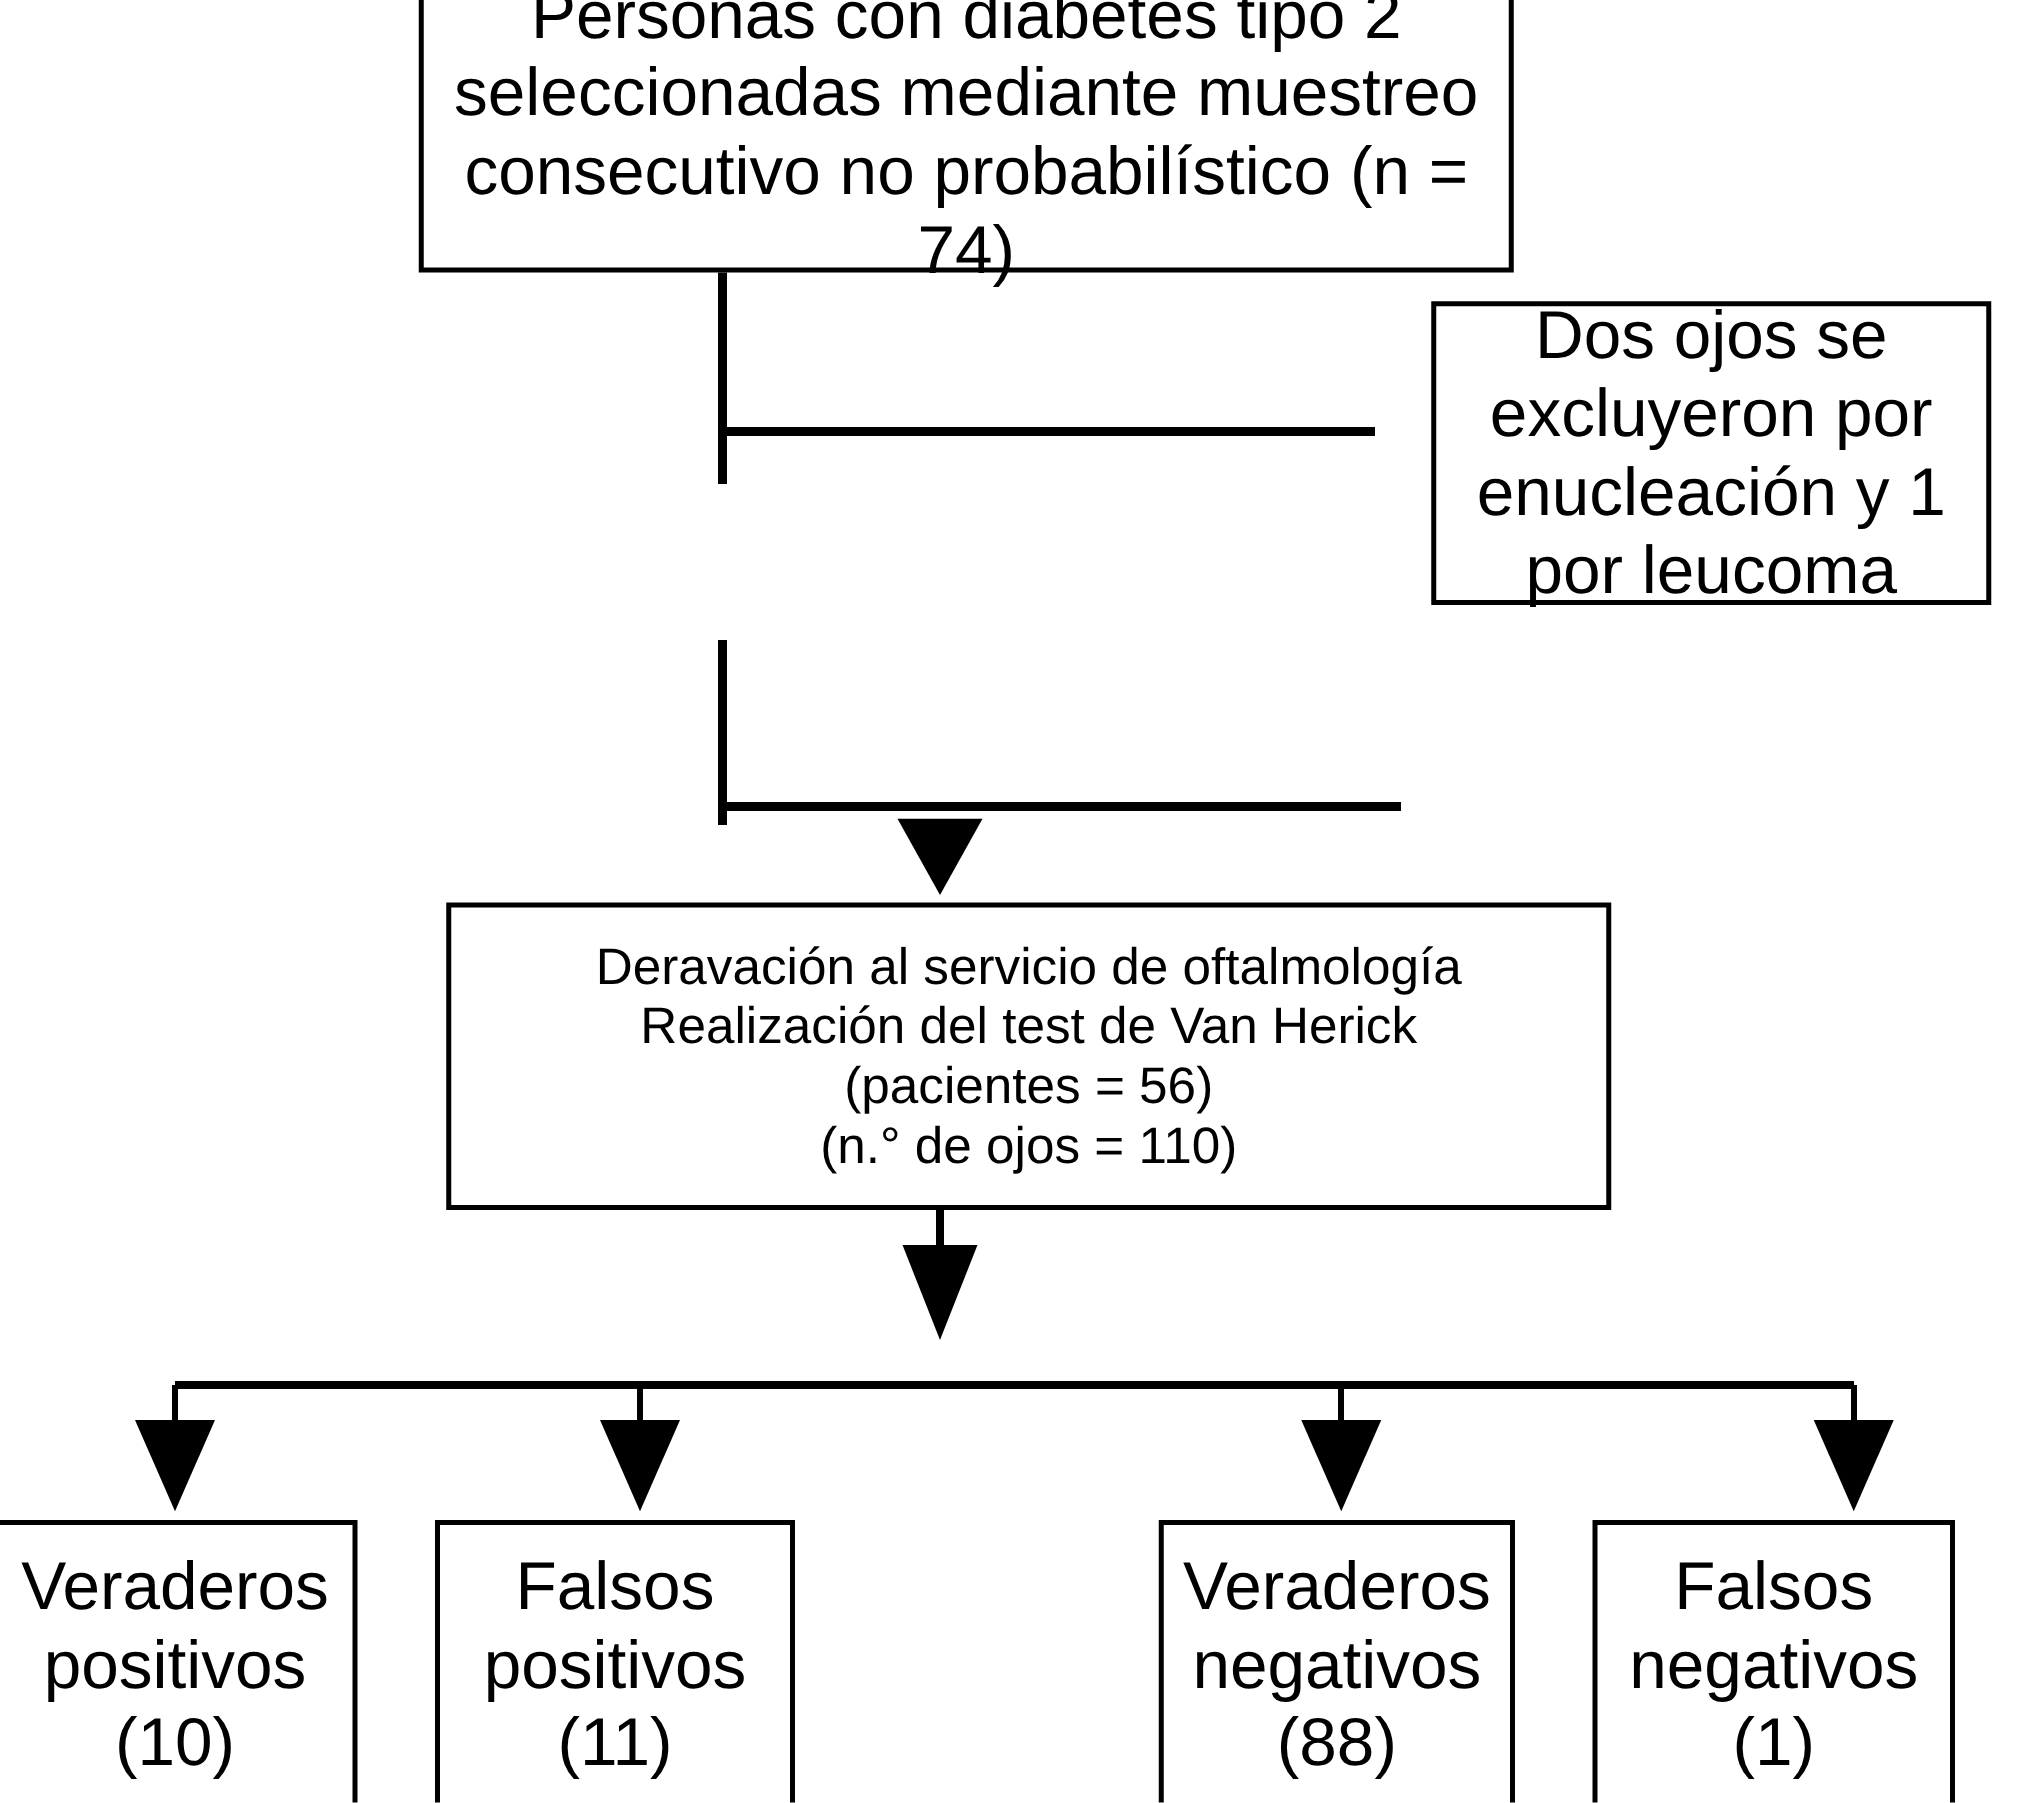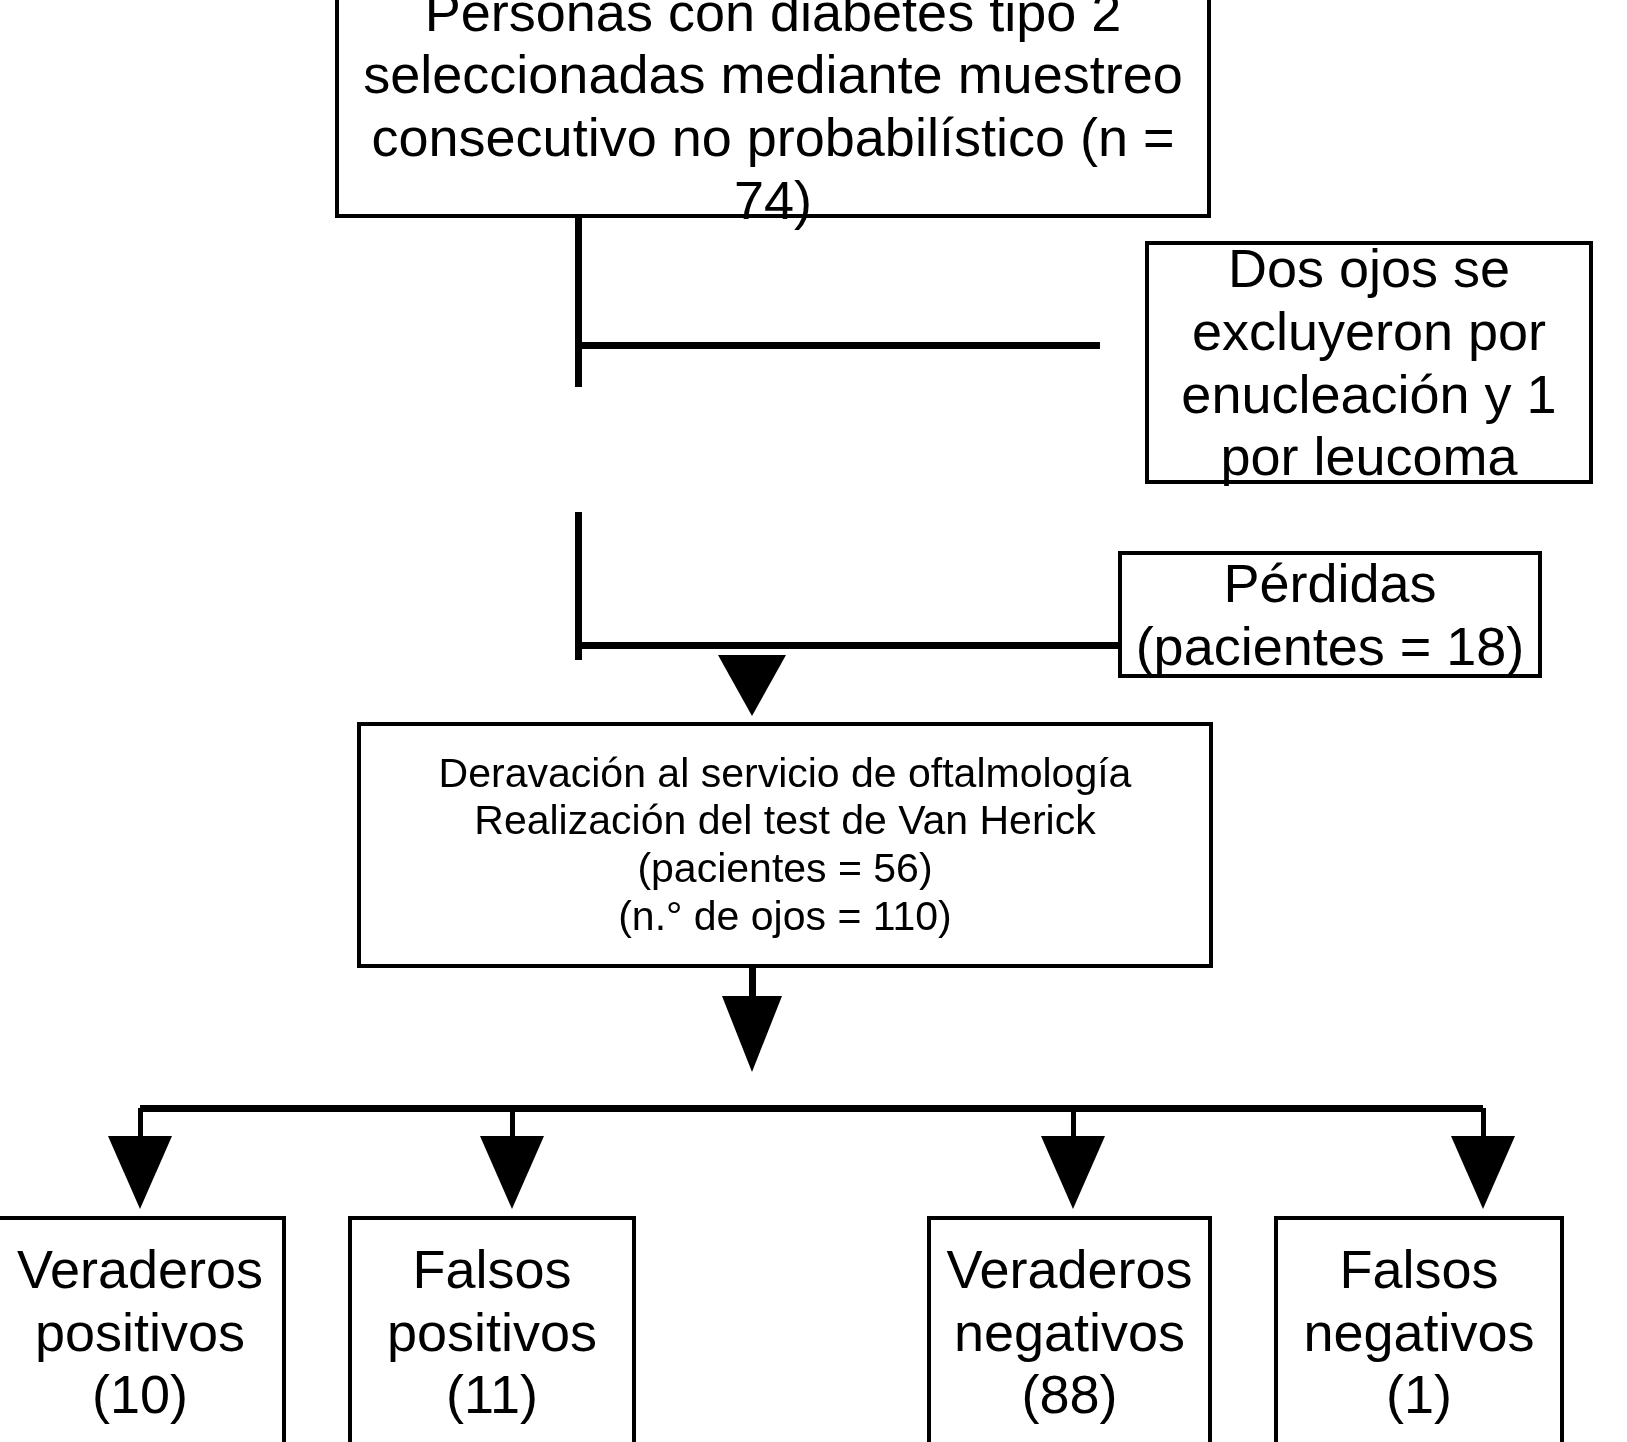--- a/index.html
+++ b/index.html
@@ -41,21 +41,21 @@
     padding: 0 8px;
   }
   .node-text.small {
     font-size: 41px;
   }
   
   #node-source      { left: 335px;  top: -6px;   width: 876px; height: 224px; }
   #node-excluded    { left: 1097px; top: 241px;  width: 448px; height: 243px; margin-left: 48px; }
   #node-flashlight  { left: 515px;  top: 385px;  width: 509px; height: 129px; }
   #node-losses      { left: 1118px; top: 551px;  width: 424px; height: 127px; }
-  #node-referral    { left: 357px;  top: 722px;  width: 856px; height: 246px; }
+  #node-referral    { left: 357px;  top: 722px;  width: 932px; height: 246px; }
   #node-tp          { left: -6px;   top: 1216px; width: 292px; height: 232px; }
   #node-fp          { left: 348px;  top: 1216px; width: 288px; height: 232px; }
   #node-tn          { left: 927px;  top: 1216px; width: 285px; height: 232px; }
   #node-fn          { left: 1274px; top: 1216px; width: 290px; height: 232px; }
 </style>
 </head>
 <body>
 
 <div id="flow-root">
 
@@ -100,24 +100,20 @@
   </div>
 
   <div class="node-box" id="node-excluded">
     <span class="node-text">Dos ojos se
 excluyeron por
 enucleación y 1
 por leucoma</span>
   </div>
 
 
-  <div class="node-box" id="node-losses">
-    <span class="node-text">Pérdidas
-(pacientes = 18)</span>
-  </div>
 
   <div class="node-box" id="node-referral">
     <span class="node-text small">Deravación al servicio de oftalmología
 Realización del test de Van Herick
 (pacientes = 56)
 (n.° de ojos = 110)</span>
   </div>
 
   <div class="node-box" id="node-tp">
     <span class="node-text">Veraderos

